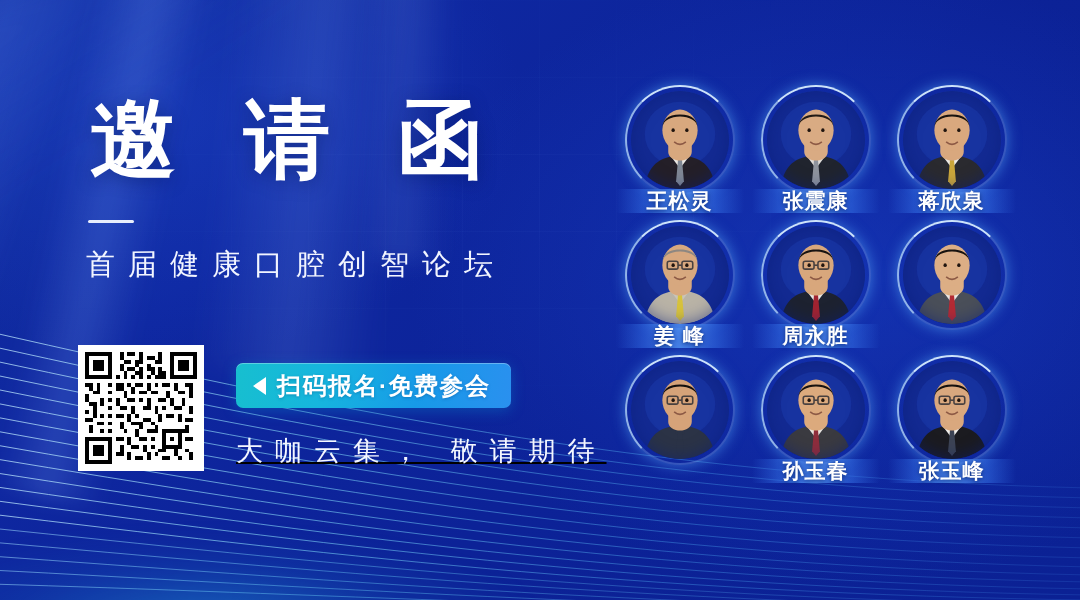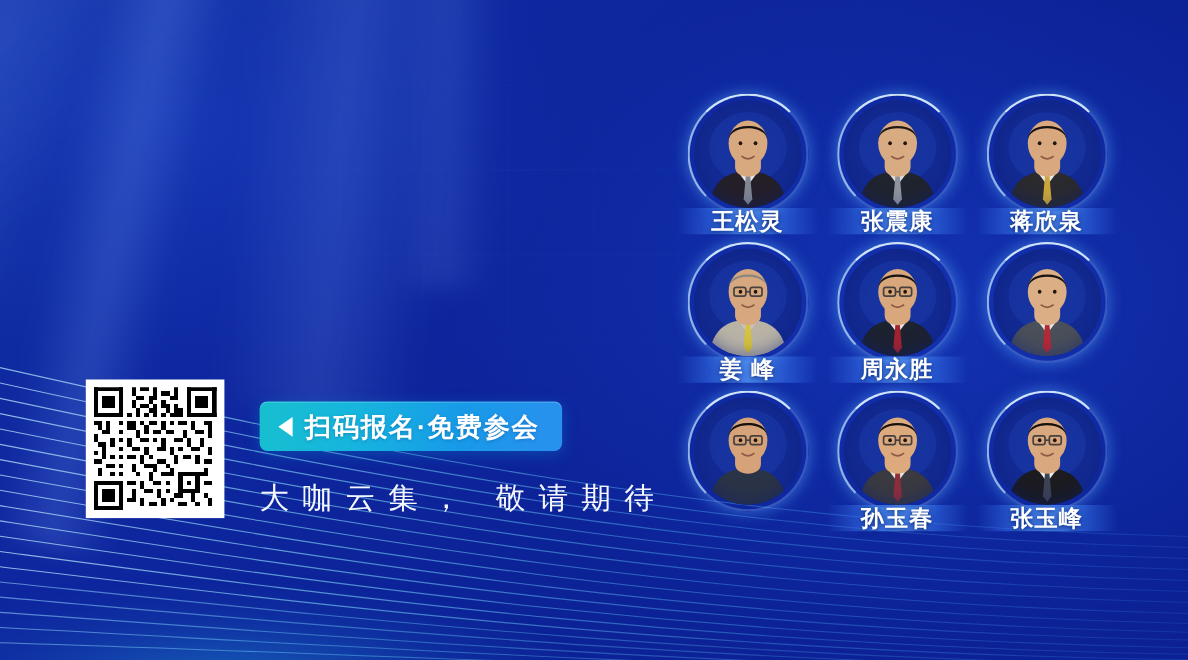--- a/index.html
+++ b/index.html
@@ -65,21 +65,21 @@
   }
   .divider{
     width:46px; height:3px; background:#e8eefc; margin:38px 0 0 4px; border-radius:2px;
   }
   .subtitle{
     margin-top:22px; margin-left:2px;
     font-size:29px; color:#f2f5ff; letter-spacing:13px; white-space:nowrap;
     font-weight:400;
   }
 
-  .lower{ position:absolute; left:78px; top:345px; width:520px; display:flex; align-items:flex-end; }
+  .lower{ position:absolute; left:78px; top:345px; width:520px; display:flex; align-items:center;text-decoration:underline; }
 
   .qr{ width:126px; height:126px; background:#fff; padding:7px; flex:0 0 auto; }
   .qr svg{ display:block; width:100%; height:100%; }
 
   .lower-right{ margin-left:32px; padding-top:16px; }
 
   .cta{
     display:inline-flex; align-items:center; gap:11px;
     height:45px; padding:0 20px 0 17px;
     border-radius:7px;
@@ -185,20 +185,25 @@
       <g fill="none" stroke="url(#wg2)" stroke-width="1">
         <path d="M-10,218 C300,250 640,289 1090,295"></path>
         <path d="M-10,232 C300,259 640,293 1090,299"></path>
         <path d="M-10,246 C300,268 640,297 1090,302"></path>
         <path d="M-10,260 C300,276 640,300 1090,304"></path>
         <path d="M-10,274 C300,283 640,302 1090,306"></path>
       </g>
     </svg>
   </div>
 
+  <div class="left">
+    <div class="title">邀 请 函</div>
+    <div class="divider"></div>
+    <div class="subtitle">首届健康口腔创智论坛</div>
+  </div>
 
   <div class="lower">
 
     <div class="qr">
       <svg viewBox="0 0 29 29" shape-rendering="crispEdges">
         <rect width="29" height="29" fill="#ffffff"></rect>
         <g fill="#000000">
 
           <rect x="0" y="0" width="7" height="1"></rect>
             <rect x="0" y="6" width="7" height="1"></rect>

